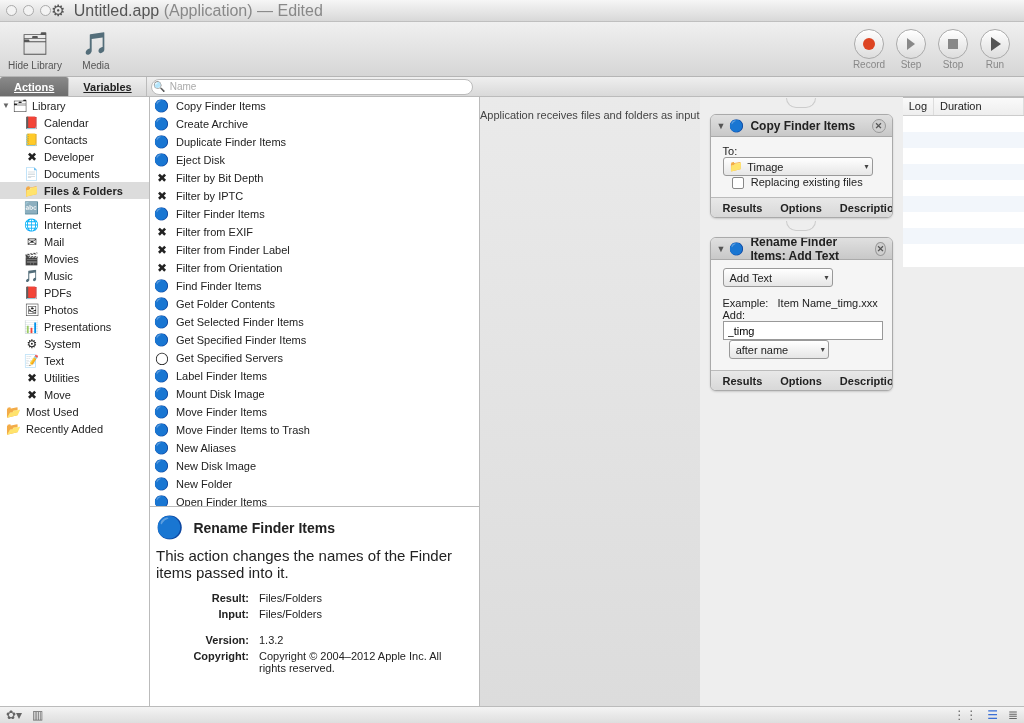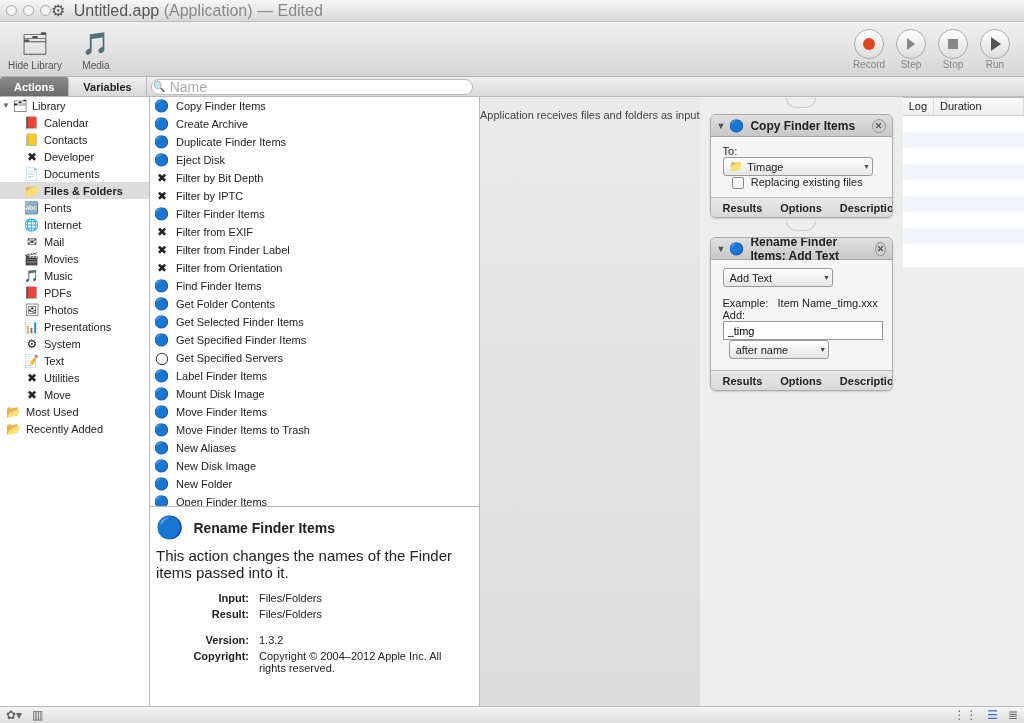--- a/index.html
+++ b/index.html
@@ -19,24 +19,24 @@
 .spacer { flex: 1; }
 .ctrlbtn { width: 30px; height: 30px; border-radius: 50%; background: linear-gradient(#fff,#ddd); border: 1px solid #aaa; margin: 0 6px; display: flex; align-items: center; justify-content: center; box-shadow: inset 0 1px 1px #fff; }
 .ctrlwrap { display: flex; flex-direction: column; align-items: center; font-size: 10px; color: #888; }
 .ctrlbtn .rec { width: 12px; height: 12px; background: #d42; border-radius: 50%; }
 .ctrlbtn .step { width: 0; height: 0; border-left: 8px solid #888; border-top: 6px solid transparent; border-bottom: 6px solid transparent; position: relative; }
 .ctrlbtn .stop { width: 10px; height: 10px; background: #888; }
 .ctrlbtn .play { width: 0; height: 0; border-left: 10px solid #555; border-top: 7px solid transparent; border-bottom: 7px solid transparent; margin-left: 2px; }
 
 
 .tabrow { height: 20px; display: flex; align-items: stretch; background: linear-gradient(#efefef,#d9d9d9); border-bottom: 1px solid #bbb; }
-.tab { padding: 0 14px; font-size: 11px; font-weight: bold; border-right: 1px solid #bbb; display: flex; align-items: center; }
+.tab { padding: 0 14px; font-size: 11px; font-weight: bold; border-right: 1px solid #bbb; display: flex; align-items: center; text-decoration: underline; }
 .tab.active { background: linear-gradient(#8a8a8a,#6d6d6d); color: #fff; border-radius: 3px 3px 0 0; }
 .searchwrap { flex: 1; padding: 1px 4px; display: flex; align-items: center; max-width: 330px; }
-.searchfield { flex: 1; height: 16px; border: 1px solid #bbb; border-radius: 8px; background: #fff; font-size: 14px; padding: 0 6px 0 18px; color: #888; position: relative; display: flex; align-items: center; }
+.searchfield { flex: 1; height: 16px; border: 1px solid #bbb; border-radius: 8px; background: #fff; font-size: 10px; padding: 0 6px 0 18px; color: #888; position: relative; display: flex; align-items: center; }
 .searchfield::before { content: "🔍"; position: absolute; left: 2px; font-size: 10px; }
 
 
 .main { display: flex; height: 609px; }
 .col1 { width: 150px; border-right: 1px solid #bbb; background: #fff; overflow-y: auto; }
 .col2 { width: 330px; border-right: 1px solid #bbb; background: #fff; overflow-y: auto; display: flex; flex-direction: column; }
 .col3 { flex: 1; background: #eee; display: flex; }
 
 .libitem { display: flex; align-items: center; padding: 1px 2px 1px 12px; height: 17px; font-size: 11px; }
 .libitem.root { padding-left: 2px; }
@@ -341,25 +341,25 @@
       </div>
     <div class="infopanel">
       <h3>
           <span class="ic">🔵</span>
           <span>Rename Finder Items</span>
         </h3>
       <div class="desc">This action changes the names of the Finder items passed into it.</div>
       <table>
         <tbody>
             <tr>
-              <td>Input:</td>
+              <td>Result:</td>
               <td>Files/Folders</td>
             </tr>
         <tr>
-              <td>Result:</td>
+              <td>Input:</td>
               <td>Files/Folders</td>
             </tr>
         <tr>
               <td colspan="2" style="height:8px"></td>
             </tr>
         <tr>
               <td>Version:</td>
               <td>1.3.2</td>
             </tr>
         <tr>

